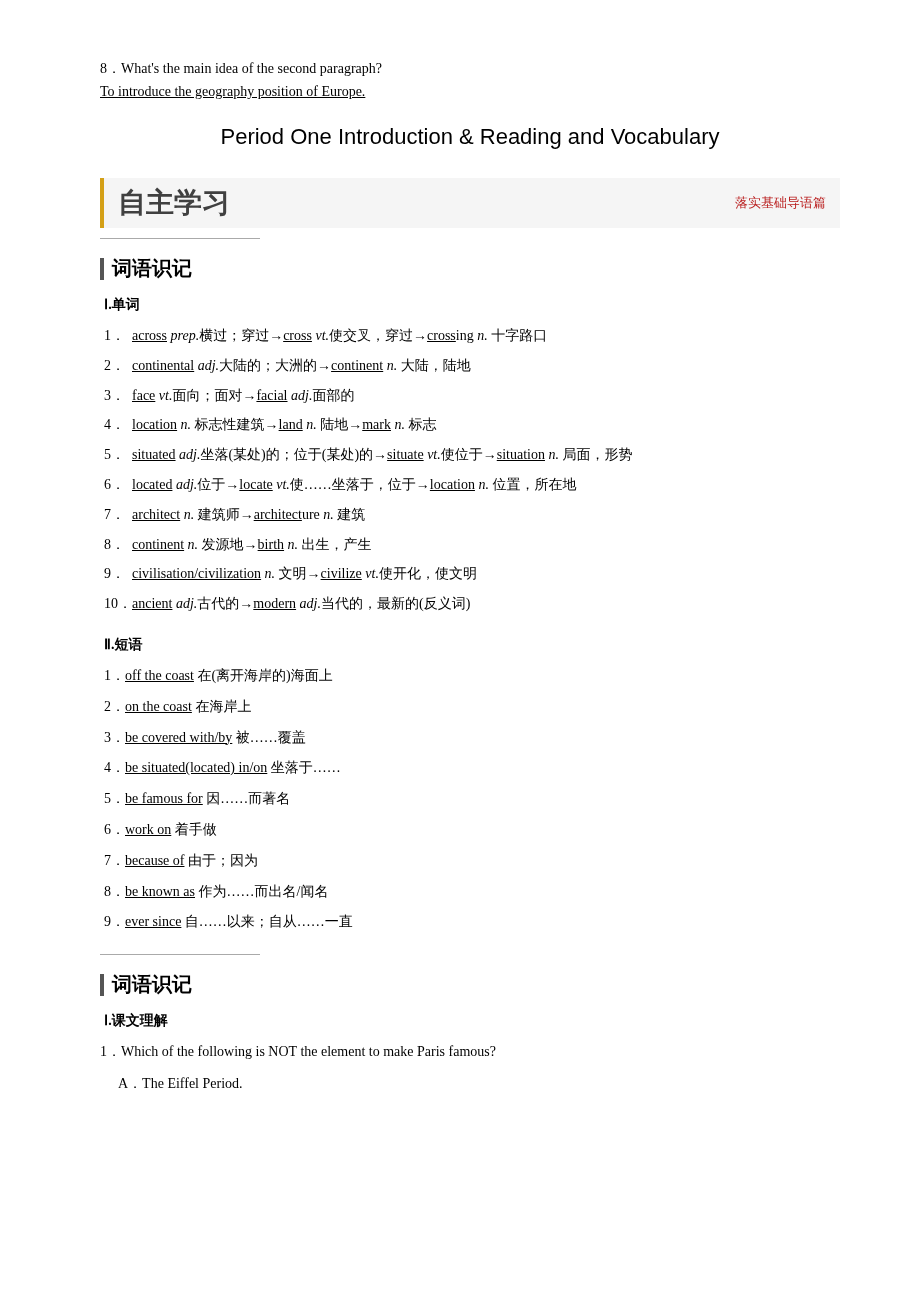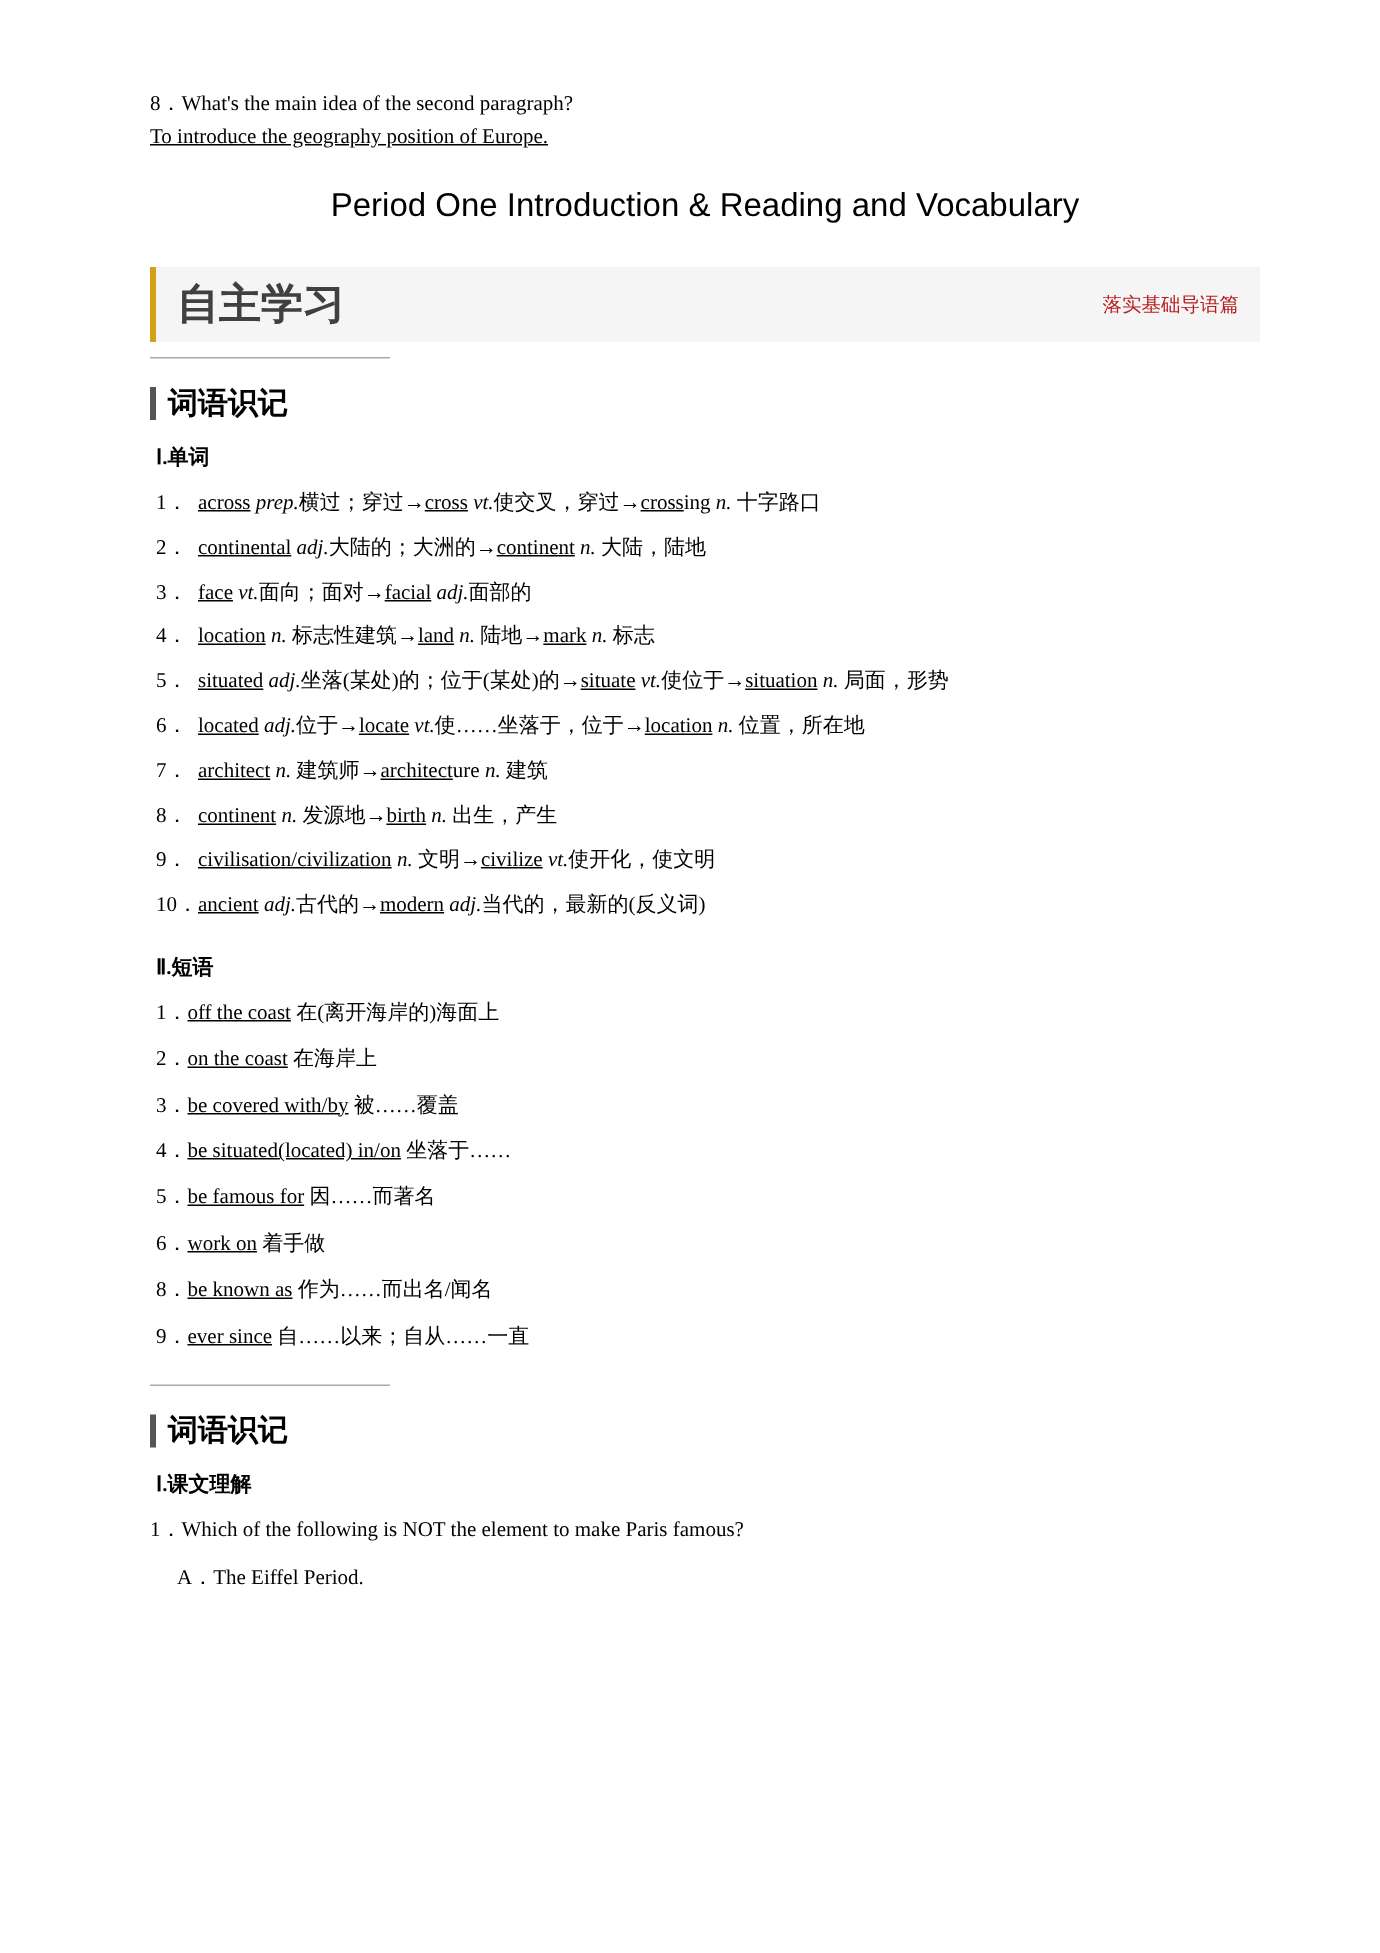--- a/index.html
+++ b/index.html
@@ -174,20 +174,21 @@
   <div class="section-block">
     <div class="subsection-title">Ⅱ.短语</div>
 
     <div id="phrase-items-container">
         <div class="phrase-item"><span class="num">1．</span><span class="underline">off the coast</span><span> 在(离开海岸的)海面上</span></div>
         <div class="phrase-item"><span class="num">2．</span><span class="underline">on the coast</span><span> 在海岸上</span></div>
         <div class="phrase-item"><span class="num">3．</span><span class="underline">be covered with/by</span><span> 被……覆盖</span></div>
         <div class="phrase-item"><span class="num">4．</span><span class="underline">be situated(located) in/on</span><span> 坐落于……</span></div>
         <div class="phrase-item"><span class="num">5．</span><span class="underline">be famous for</span><span> 因……而著名</span></div>
         <div class="phrase-item"><span class="num">6．</span><span class="underline">work on</span><span> 着手做</span></div>
+        <div class="phrase-item"><span class="num">7．</span><span class="underline">because of</span><span> 由于；因为</span></div>
         <div class="phrase-item"><span class="num">8．</span><span class="underline">be known as</span><span> 作为……而出名/闻名</span></div>
         <div class="phrase-item"><span class="num">9．</span><span class="underline">ever since</span><span> 自……以来；自从……一直</span></div>
       </div>
   </div>
 </div>
 
 <hr class="divider-line">
 
 <div class="section-block">
   <div class="section-header">

